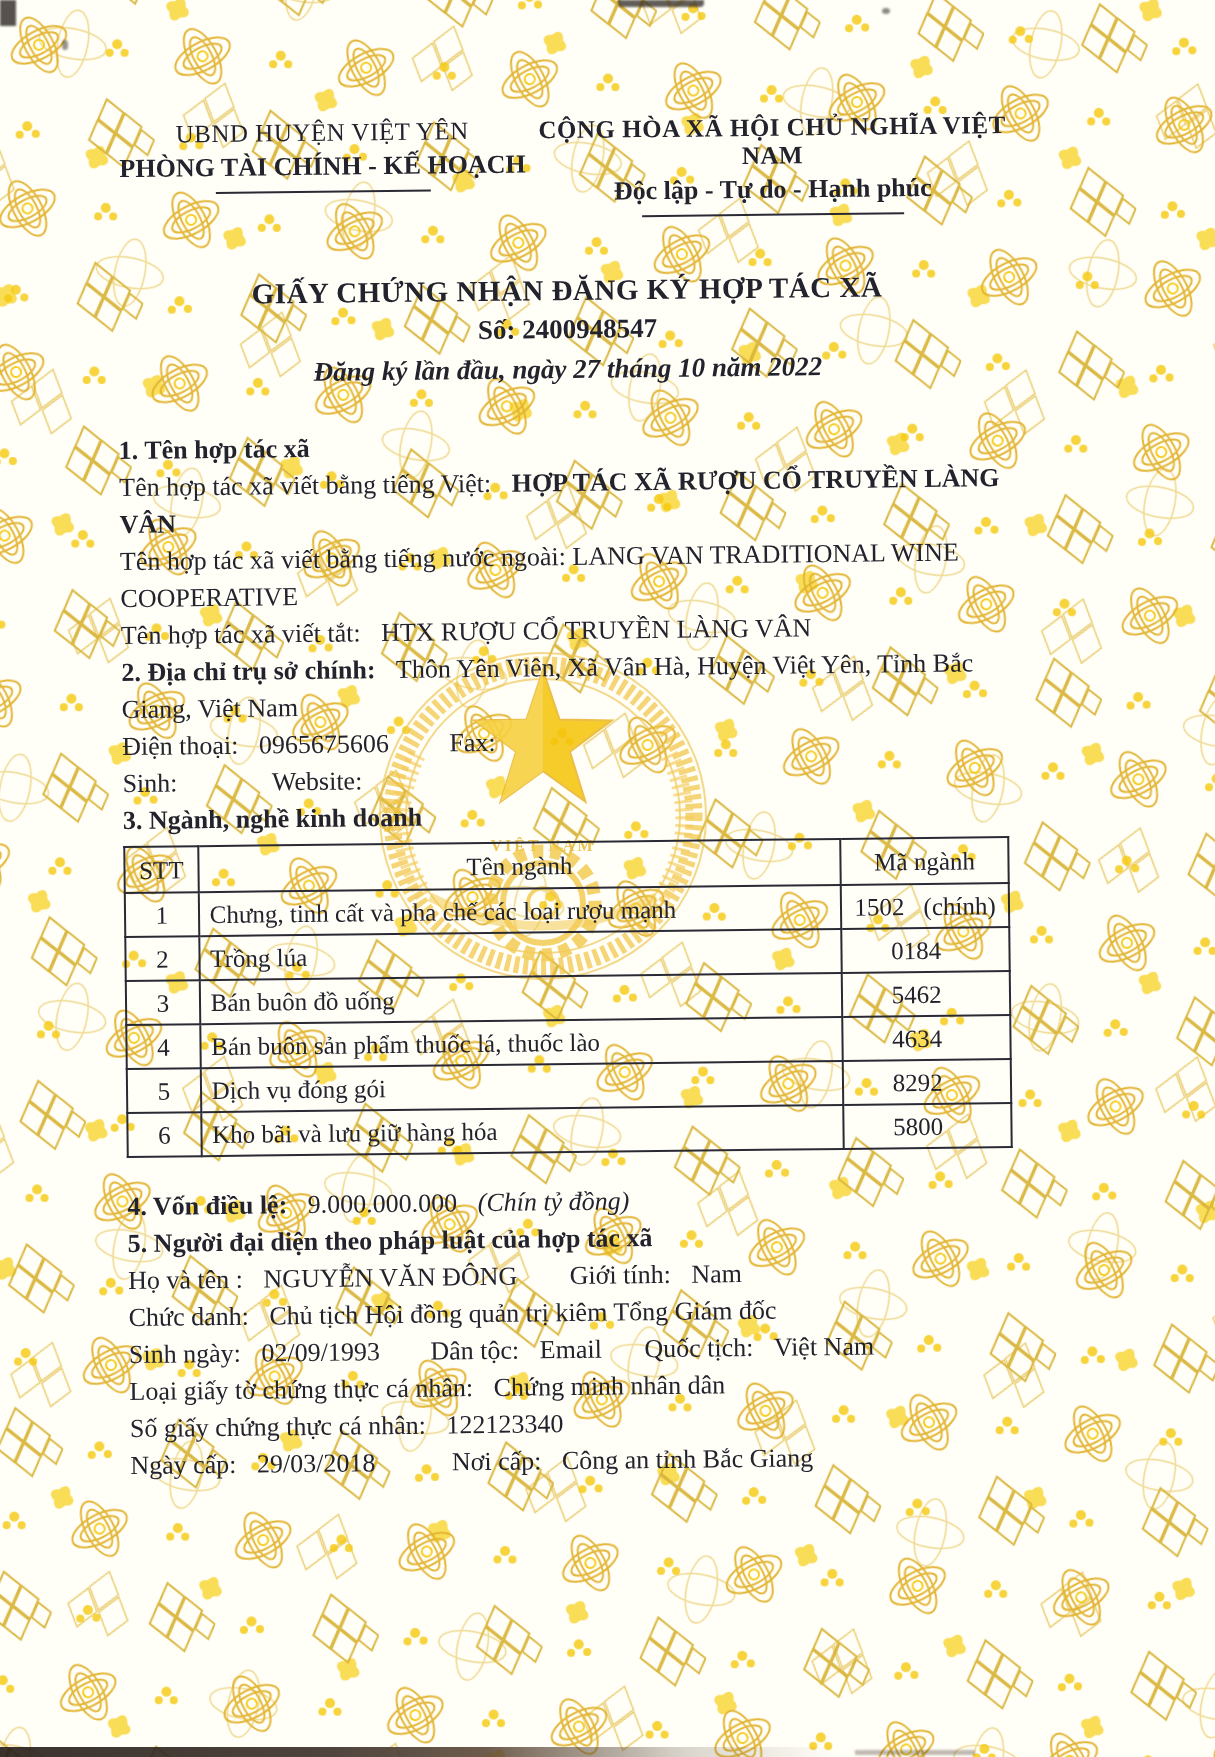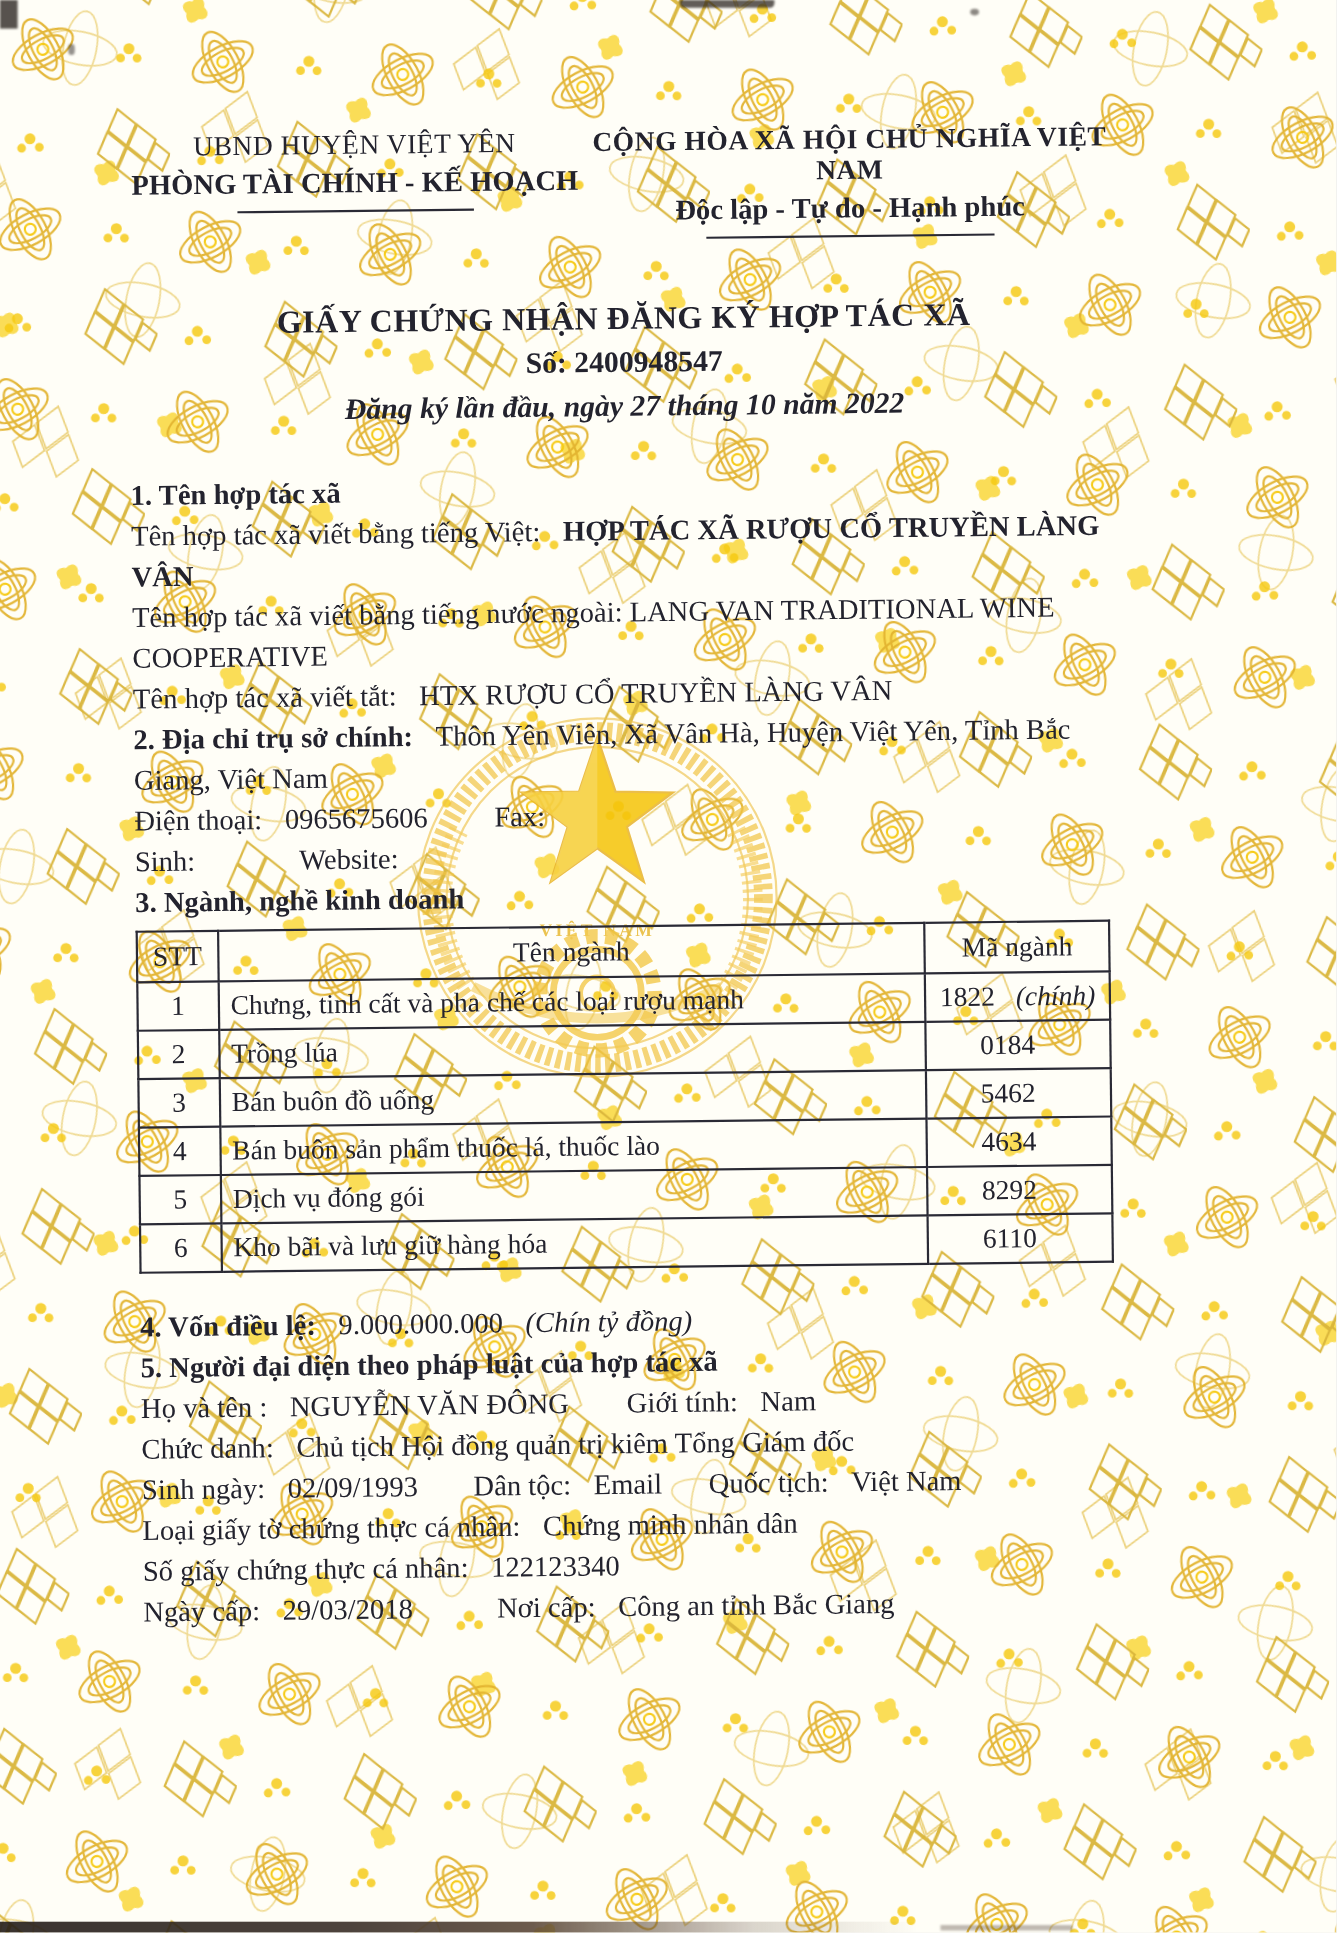--- a/index.html
+++ b/index.html
@@ -47,21 +47,21 @@
     font-size:25px;
   }
   table.sector th,table.sector td{
     border:2px solid #2a2a35;padding:2px 10px;background:transparent;
   }
   table.sector th{height:40px;font-weight:normal;}
   table.sector td{height:38px;}
   .col-stt{width:52px;text-align:center;margin-top:32px;}
   .col-name{width:648px;text-align:left;}
   .col-code{width:146px;text-align:center;}
-  .code-note{font-style:italic;margin-left:19px;}
+  .code-note{margin-left:19px;}
   .after-table{margin-top:30px;}
   .sec5-block .line{min-height:37px;}
   
   .artifact{position:absolute;background:#2e2824;}
   .art-top{left:618px;top:0;width:86px;height:7px;border-radius:0 0 4px 4px;opacity:.75;filter:blur(1px);}
   .art-top2{left:882px;top:8px;width:8px;height:6px;border-radius:50%;opacity:.55;filter:blur(1px);}
   .art-corner{left:0;top:0;width:16px;height:26px;opacity:.8;filter:blur(1px);}
   .art-corner2{left:62px;top:40px;width:6px;height:10px;opacity:.5;border-radius:40%;filter:blur(1px);}
   .art-bottom{
     left:0;top:1747px;width:836px;height:10px;opacity:.9;filter:blur(.5px);
@@ -206,21 +206,21 @@
           <tr>
             <th class="col-stt">STT</th>
             <th class="col-name" style="text-align:center;">Tên ngành</th>
             <th class="col-code">Mã ngành</th>
           </tr>
         </thead>
         <tbody>
           <tr>
             <td class="col-stt">1</td>
             <td class="col-name">Chưng, tinh cất và pha chế các loại rượu mạnh</td>
-            <td class="col-code"><span>1822</span><span class="code-note">(chính)</span></td>
+            <td class="col-code"><span>1502</span><span class="code-note">(chính)</span></td>
           </tr>
           <tr>
             <td class="col-stt">2</td>
             <td class="col-name">Trồng lúa</td>
             <td class="col-code"><span>0184</span><span class="code-note"></span></td>
           </tr>
           <tr>
             <td class="col-stt">3</td>
             <td class="col-name">Bán buôn đồ uống</td>
             <td class="col-code"><span>5462</span><span class="code-note"></span></td>
@@ -231,21 +231,21 @@
             <td class="col-code"><span>4634</span><span class="code-note"></span></td>
           </tr>
           <tr>
             <td class="col-stt">5</td>
             <td class="col-name">Dịch vụ đóng gói</td>
             <td class="col-code"><span>8292</span><span class="code-note"></span></td>
           </tr>
           <tr>
             <td class="col-stt">6</td>
             <td class="col-name">Kho bãi và lưu giữ hàng hóa</td>
-            <td class="col-code"><span>6110</span><span class="code-note"></span></td>
+            <td class="col-code"><span>5800</span><span class="code-note"></span></td>
           </tr>
         </tbody>
       </table>
 
       <div class="line after-table">
         <span class="sec-head">4. Vốn điều lệ:</span>
         <span class="gap-sm">9.000.000.000</span>
         <span class="italic gap-sm">(Chín tỷ đồng)</span>
       </div>
 

